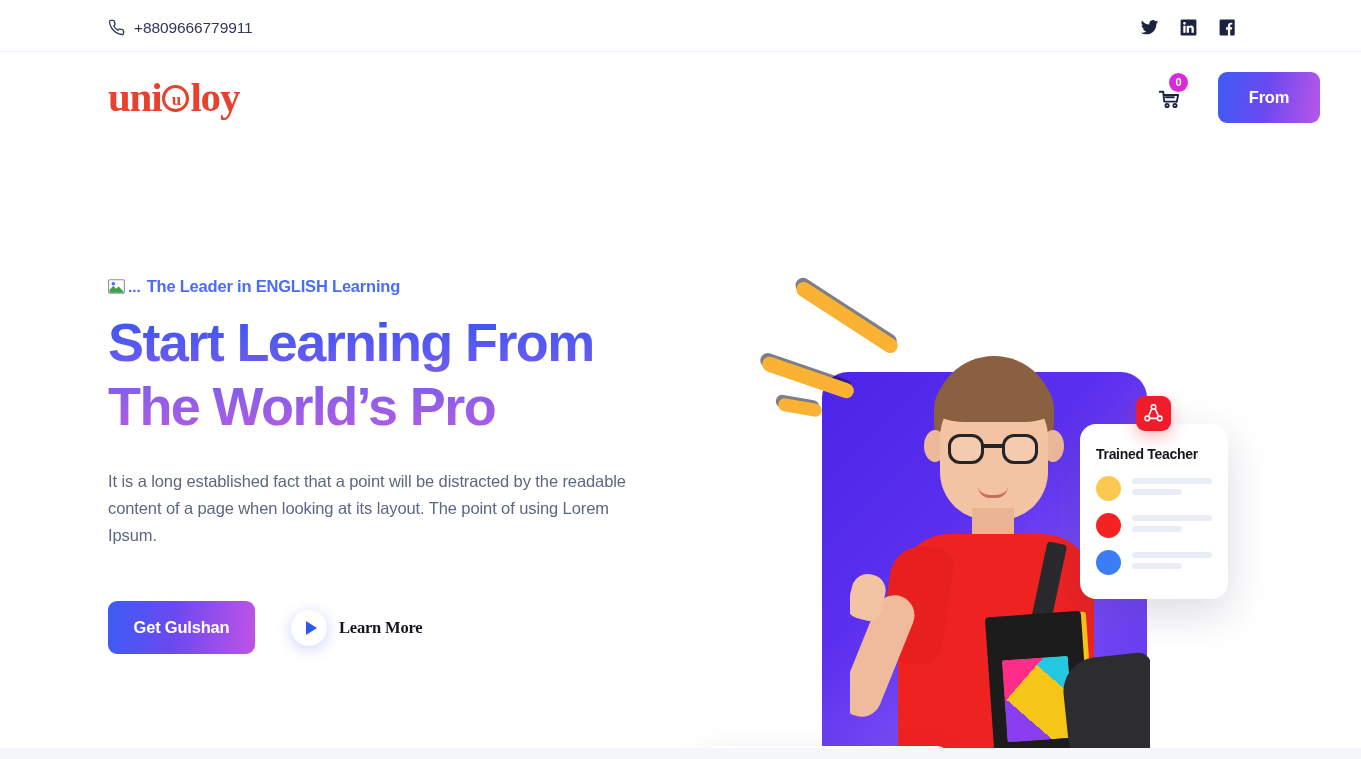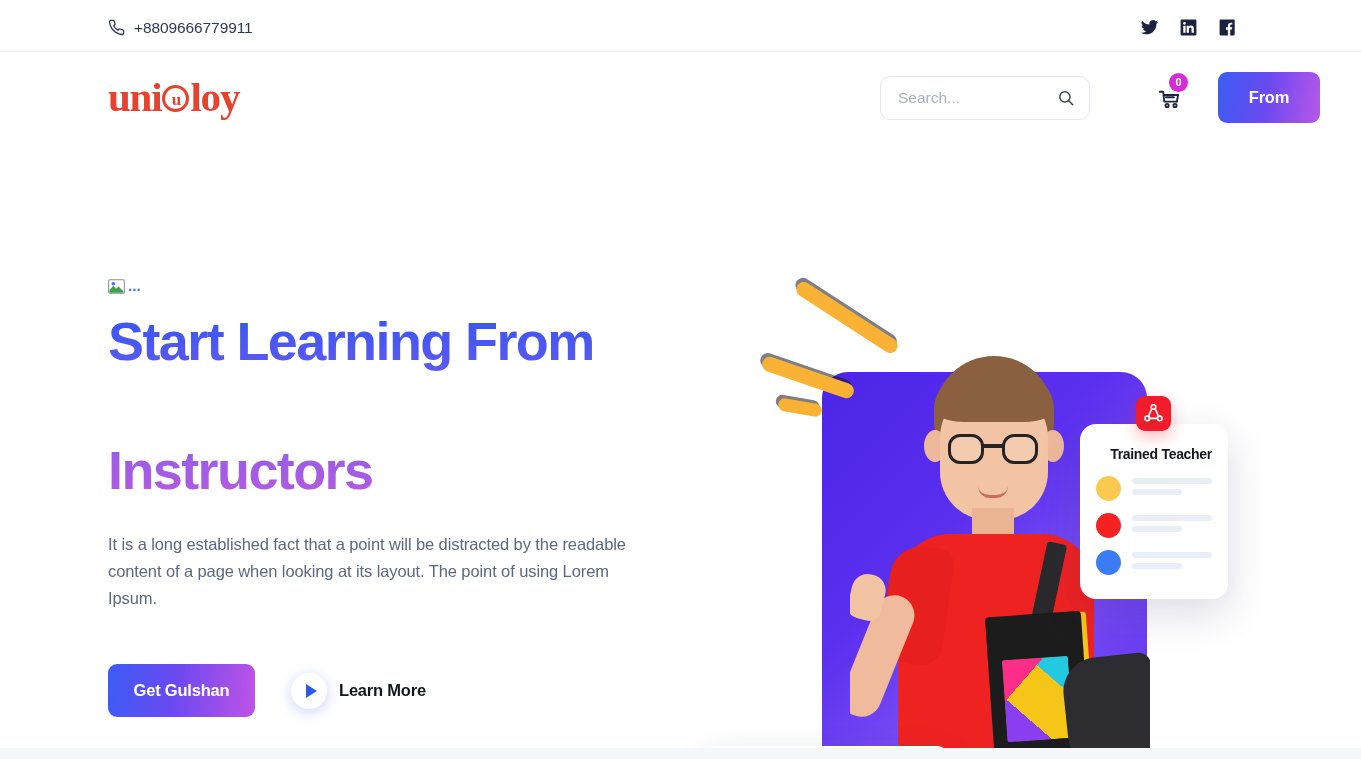--- a/index.html
+++ b/index.html
@@ -260,20 +260,21 @@
     border-top: 7px solid transparent;
     border-bottom: 7px solid transparent;
     border-left: 11px solid #2b59f0;
     margin-left: 4px;
   }
   .learn-txt {
     font-size: 16.5px;
     font-weight: 700;
     color: #13161f;
     letter-spacing: -0.2px;
+    font-family: Liberation Serif, serif;
   }
 
   
   .hero-right {
     position: absolute;
     left: 700px; top: 155px;
     width: 560px; height: 460px;
   }
   .purple-panel {
     position: absolute;
@@ -347,21 +348,21 @@
     width: 148px; height: 175px;
     background: #fff;
     border-radius: 16px;
     box-shadow: 0 14px 40px rgba(40,44,96,0.17);
     padding: 22px 16px 0 16px;
   }
   .teacher-title {
     font-size: 14px;
     font-weight: 700;
     color: #15171f;
-    text-align: right;
+    text-align: left;
     letter-spacing: -0.3px;
     margin-bottom: 14px;
   }
   .tc-row { display: flex; align-items: center; gap: 11px; margin-bottom: 12px; }
   .tc-dot { width: 25px; height: 25px; border-radius: 50%; flex: 0 0 auto; }
   .tc-lines { flex: 1; }
   .tc-line { height: 6px; border-radius: 3px; background: #e9edf6; margin-bottom: 5px; }
   .tc-line.short { width: 63%; }
   .teacher-badge {
     position: absolute;
@@ -426,27 +427,20 @@
   <div class="logo">
     <span>uni</span>
     <span class="mark">
         <i>u</i>
       </span>
     <span>loy</span>
   </div>
 
 
   <div class="header-right">
-    <div class="searchbox">
-      <input type="text" placeholder="Search..." style="">
-      <svg class="search-ico" viewBox="0 0 24 24" fill="none" stroke="#3c4257" stroke-width="2" stroke-linecap="round">
-        <circle cx="10.5" cy="10.5" r="6.8"></circle>
-        <line x1="15.6" y1="15.6" x2="21" y2="21"></line>
-      </svg>
-    </div>
 
     <div class="cart-wrap">
       <svg class="cart-ico" viewBox="0 0 24 24" fill="none" stroke="#1c2340" stroke-width="1.7" stroke-linecap="round" stroke-linejoin="round">
         <path d="M2.5 6.2h3.2l1 9.1h11.6"></path>
         <path d="M6.7 9.2h12.8l-1.2 6.1"></path>
         <line x1="8.2" y1="11.3" x2="15.6" y2="11.3"></line>
         <circle cx="9.3" cy="18.9" r="1.5"></circle>
         <circle cx="16.6" cy="18.9" r="1.5"></circle>
       </svg>
       <span class="cart-badge">0</span>
@@ -459,26 +453,26 @@
 <div class="hero">
 
   <div class="hero-left">
     <div class="tagline">
       <svg class="broken-img" viewBox="0 0 16 16">
         <rect x="0.6" y="1.6" width="14.8" height="12.8" rx="1.2" fill="#ffffff" stroke="#8a8fa3" stroke-width="1"></rect>
         <path d="M1.4 11.4l3.6-4 2.6 2.8 2.4-2.2 4.6 4.6v1.2H1.4z" fill="#3fa24a"></path>
         <circle cx="5" cy="5.4" r="1.7" fill="#4a6cf7"></circle>
       </svg>
       <span class="alt">...</span>
+      <span class="txt">The Leader in ENGLISH Learning</span>
     </div>
 
     <h1 class="headline">
       <span>Start Learning From</span><br>
-      <br>
-      <span>Instructors</span>
+      <span>The World’s Pro</span><br>
     </h1>
 
     <p class="hero-desc">It is a long established fact that a point will be distracted by the readable content of a page when looking at its layout. The point of using Lorem Ipsum.</p>
 
     <div class="cta-row">
       <button class="btn-started">Get Gulshan</button>
       <div class="learn-wrap">
         <span class="play-circle">
             <span class="tri"></span>
           </span>

